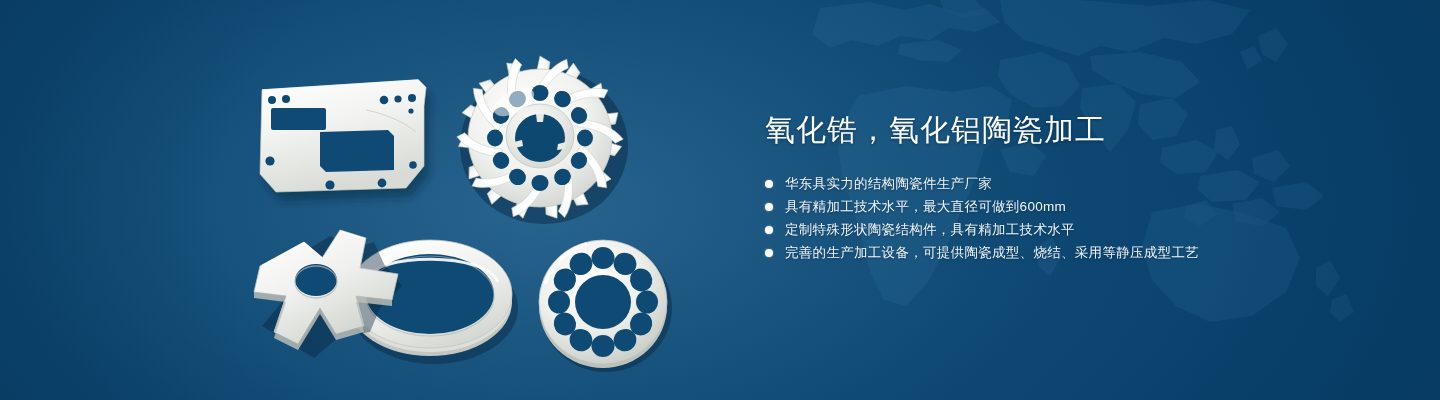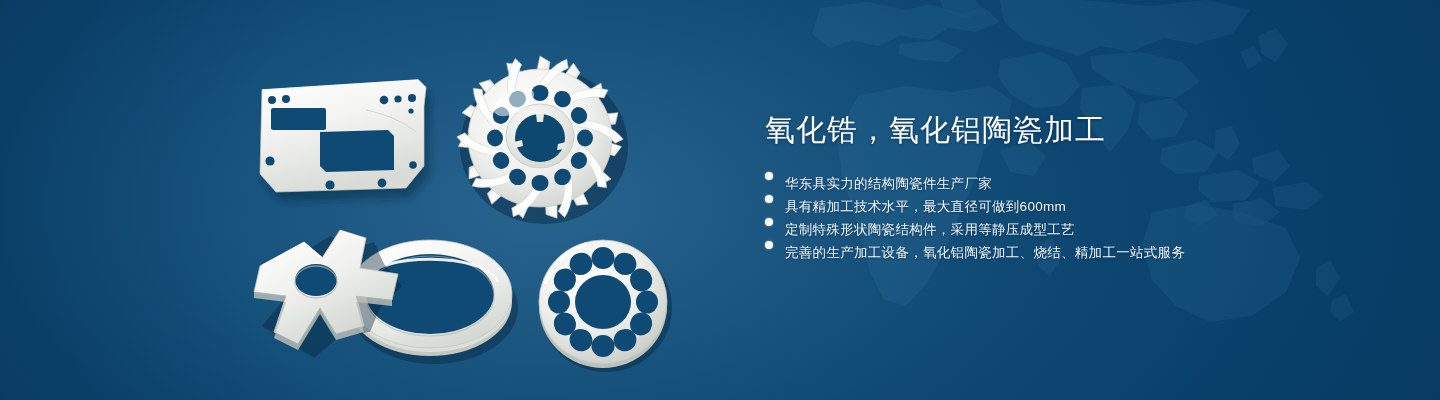--- a/index.html
+++ b/index.html
@@ -52,20 +52,21 @@
     line-height:40px;
     letter-spacing:1px;
     font-weight:400;
     white-space:nowrap;
     text-shadow:0 1px 3px rgba(0,20,40,0.45);
   }
 
   .bullets { margin-top:22px; list-style:none; }
   .bullet-row {
     display:flex;
+    align-items:center;
     height:23px;
     margin-bottom:0px;
   }
   .bullet-dot {
     width:8px; height:8px;
     border-radius:50%;
     background:#ffffff;
     flex:0 0 auto;
     margin-right:12px;
     box-shadow:0 0 2px rgba(255,255,255,0.5);
@@ -351,22 +352,22 @@
       <li class="bullet-row">
         <span class="bullet-dot"></span>
         <span class="bullet-text">华东具实力的结构陶瓷件生产厂家</span>
       </li>
       <li class="bullet-row">
         <span class="bullet-dot"></span>
         <span class="bullet-text">具有精加工技术水平，最大直径可做到600mm</span>
       </li>
       <li class="bullet-row">
         <span class="bullet-dot"></span>
-        <span class="bullet-text">定制特殊形状陶瓷结构件，采用等静压成型工艺</span>
+        <span class="bullet-text">定制特殊形状陶瓷结构件，具有精加工技术水平</span>
       </li>
       <li class="bullet-row">
         <span class="bullet-dot"></span>
-        <span class="bullet-text">完善的生产加工设备，氧化铝陶瓷加工、烧结、精加工一站式服务</span>
+        <span class="bullet-text">完善的生产加工设备，可提供陶瓷成型、烧结、采用等静压成型工艺</span>
       </li>
     </ul>
   </div>
 
 </div>
 
 </body></html>

